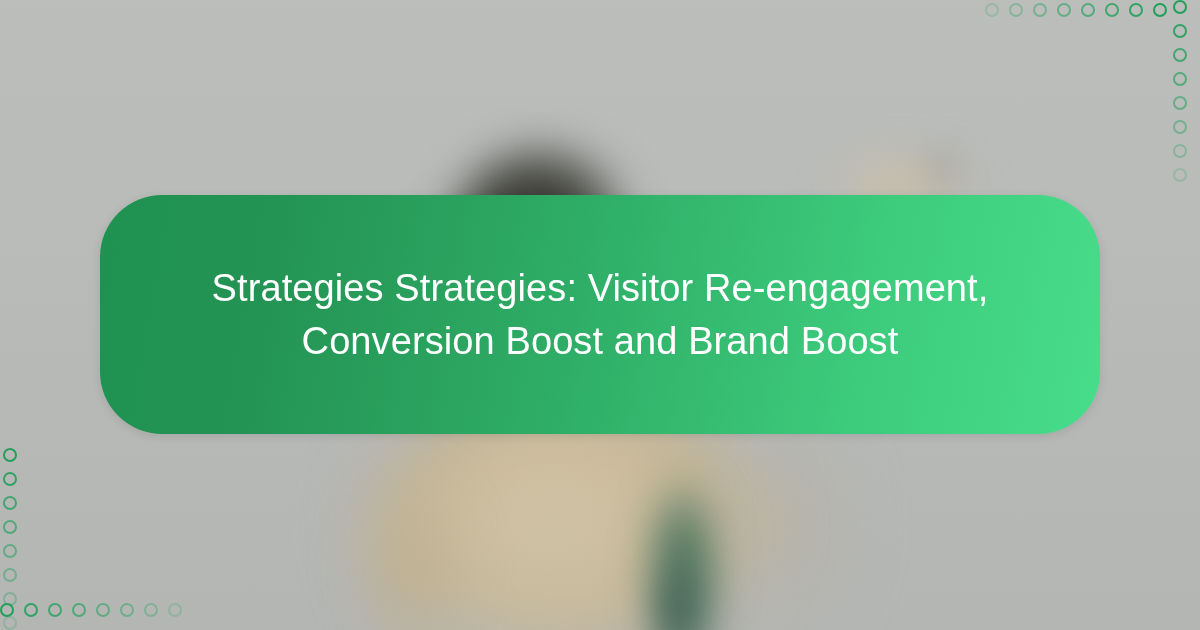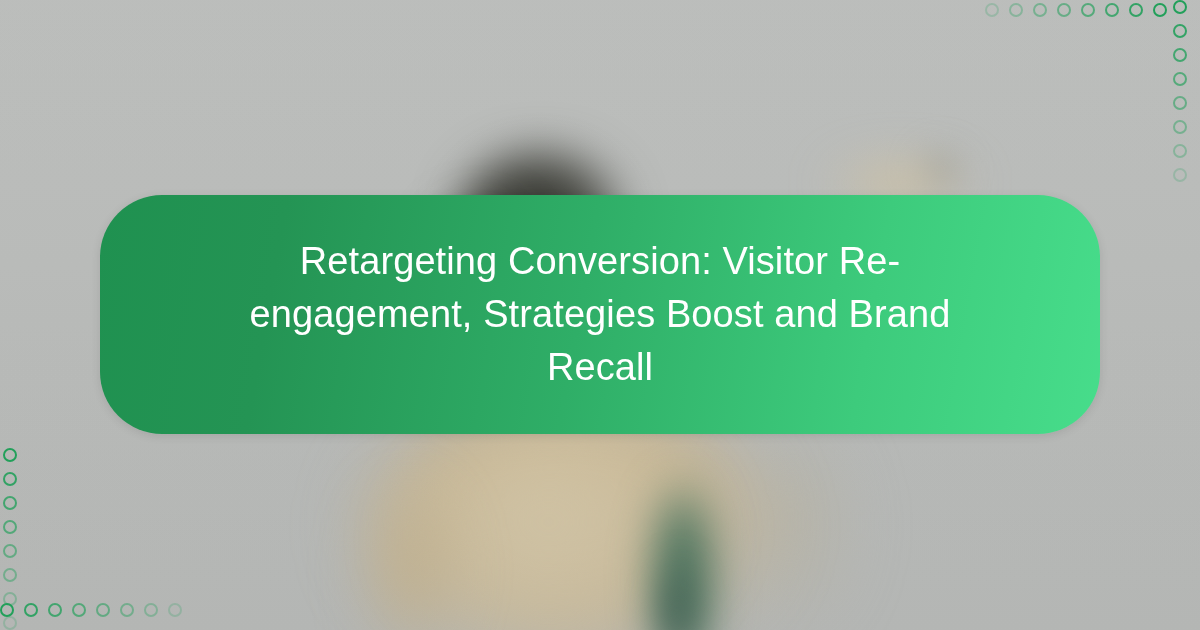--- a/index.html
+++ b/index.html
@@ -201,18 +201,18 @@
       <div class="dot" style="width: 14px; height: 14px; border: 2.5px solid rgb(34, 160, 90); opacity: 0.443; left: 3px; bottom: 48px;"></div>
       <div class="dot" style="width: 14px; height: 14px; border: 2.5px solid rgb(34, 160, 90); opacity: 0.554; left: 3px; bottom: 72px;"></div>
       <div class="dot" style="width: 14px; height: 14px; border: 2.5px solid rgb(34, 160, 90); opacity: 0.666; left: 3px; bottom: 96px;"></div>
       <div class="dot" style="width: 14px; height: 14px; border: 2.5px solid rgb(34, 160, 90); opacity: 0.777; left: 3px; bottom: 120px;"></div>
       <div class="dot" style="width: 14px; height: 14px; border: 2.5px solid rgb(34, 160, 90); opacity: 0.889; left: 3px; bottom: 144px;"></div>
       <div class="dot" style="width: 14px; height: 14px; border: 2.5px solid rgb(34, 160, 90); opacity: 1; left: 3px; bottom: 168px;"></div>
     </div>
 
   <div class="title-card">
     <div class="title-text">
-      <span>Retargeting Conversion: Visitor Re-engagement,</span>
-      <span>Strategies Boost and Brand Recall</span>
+      <span>Strategies Strategies: Visitor Re-engagement,</span>
+      <span>Conversion Boost and Brand Boost</span>
     </div>
   </div>
 
 </div>
 
 </body></html>

